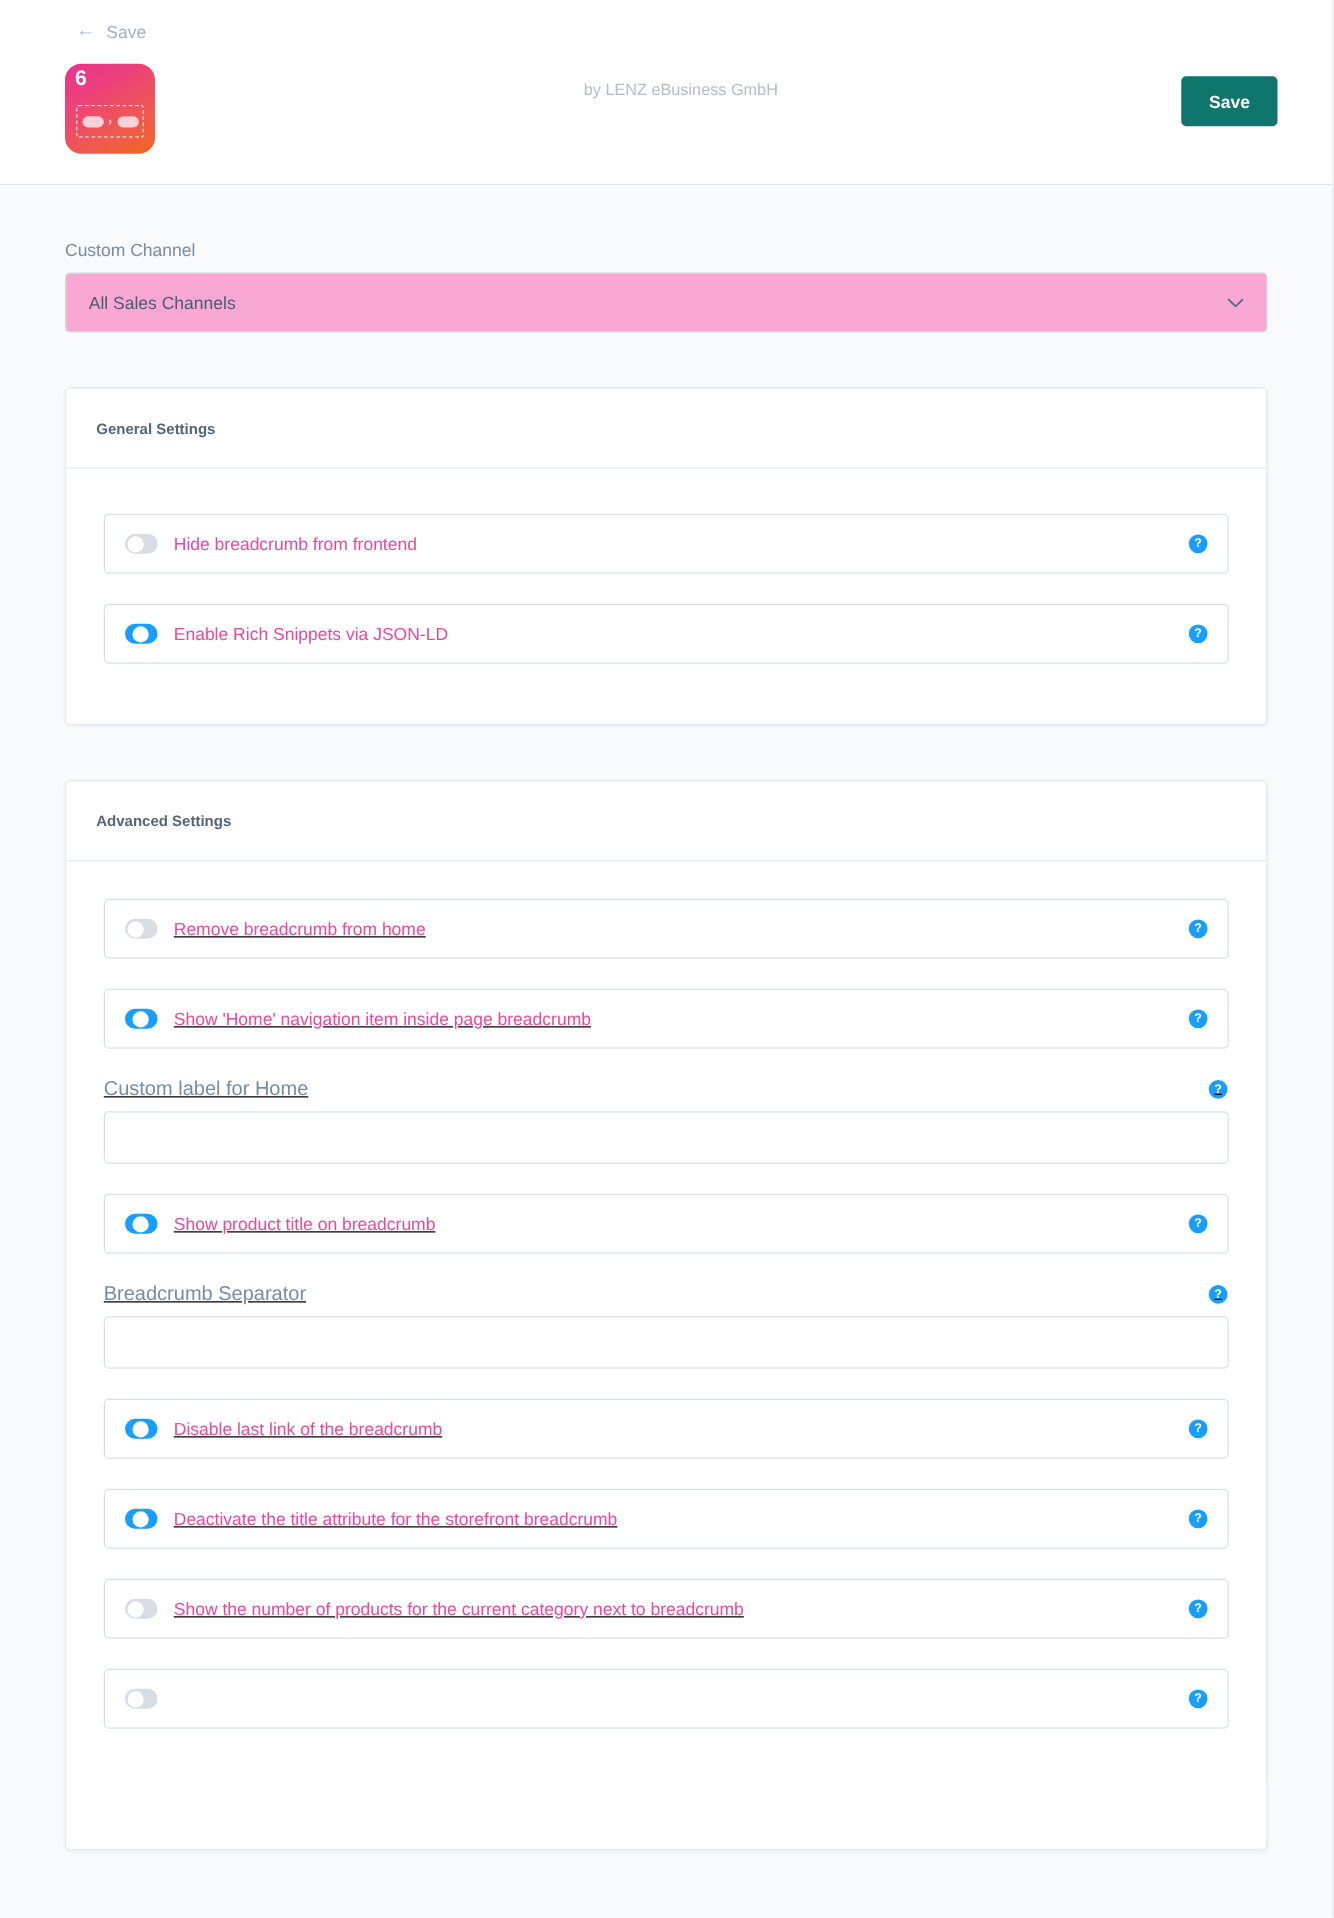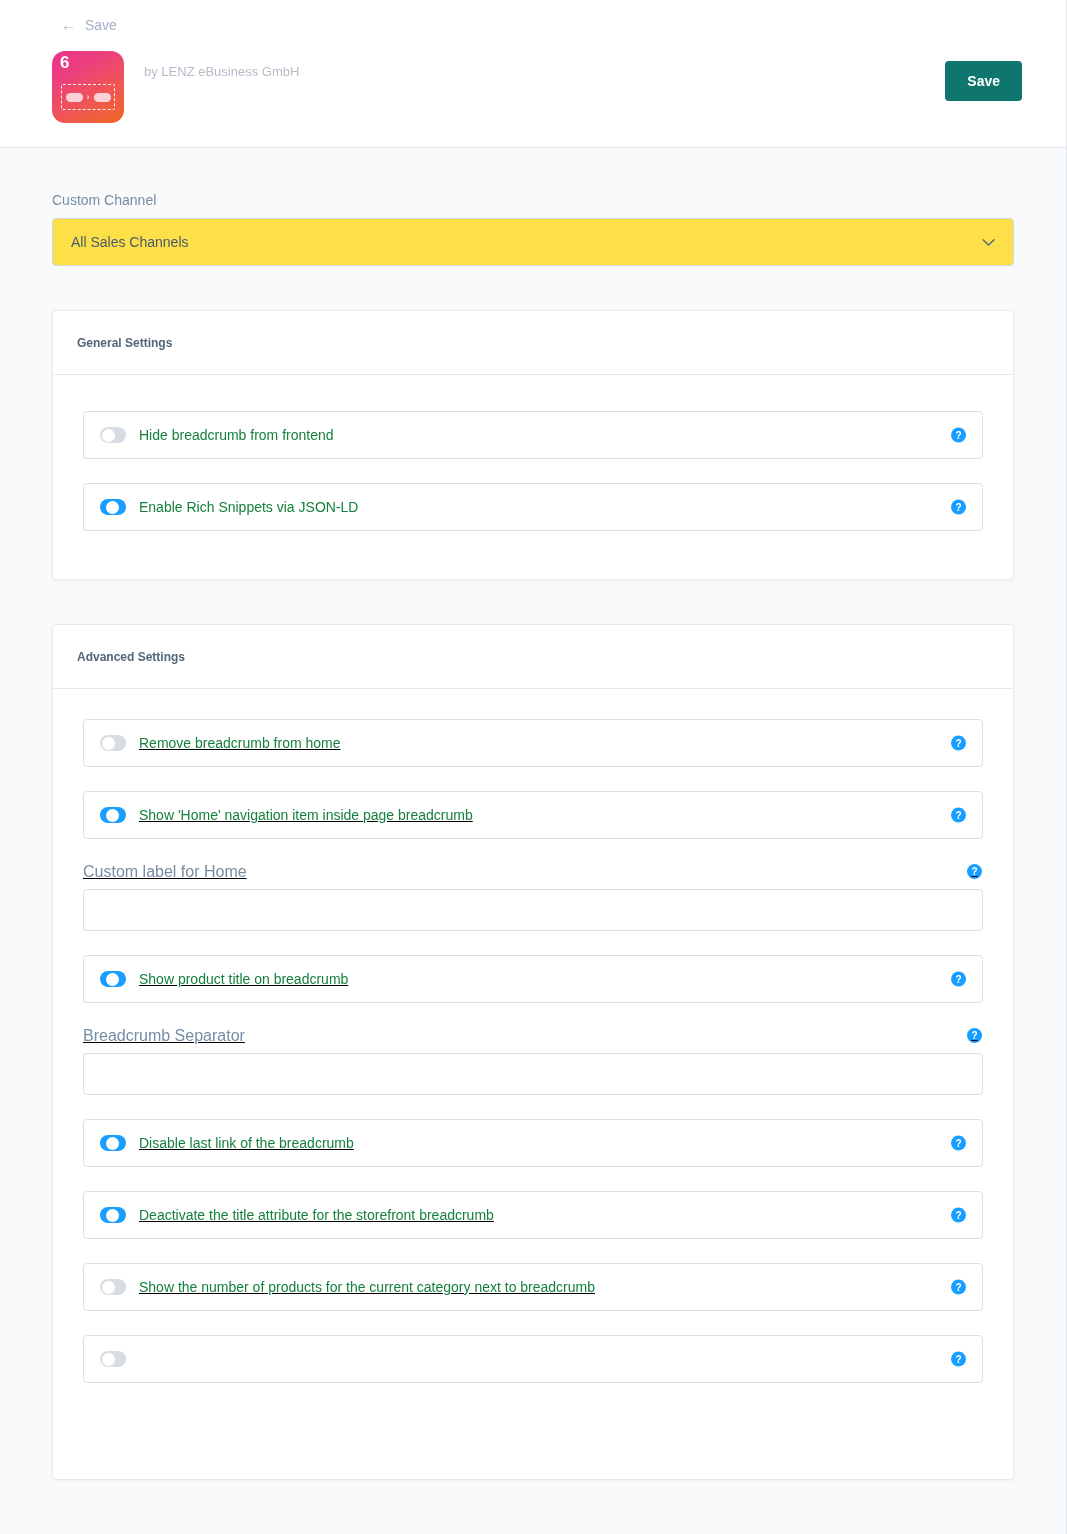--- a/index.html
+++ b/index.html
@@ -106,20 +106,21 @@
     font-weight: 700;
     color: #191b1d;
     letter-spacing: -0.1px;
     line-height: 27px;
   }
   .app-author {
     margin-top: 4px;
     font-size: 13px;
     color: #b4bcc8;
     line-height: 16px;
+    text-align: center;
   }
 
   .save-button {
     flex: 0 0 auto;
     margin-top: 10px;
     background: #0f766e;
     color: #ffffff;
     border: none;
     border-radius: 4px;
     font-size: 14px;
@@ -139,21 +140,21 @@
   .field-label {
     font-size: 14px;
     color: #758ca3;
     line-height: 17px;
     margin-bottom: 9px;
   }
 
   .select-box {
     position: relative;
     height: 48px;
-    background: #fde047;
+    background: #f9a8d4;
     border: 1px solid #d1d9e0;
     border-radius: 4px;
     display: flex;
     align-items: center;
     padding: 0 18px;
     cursor: pointer;
   }
   .select-value {
     font-size: 14px;
     color: #4a5b6d;
@@ -225,21 +226,21 @@
     width: 13px;
     height: 13px;
     border-radius: 50%;
     background: #ffffff;
   }
   .switch.on .knob { left: 6px; }
 
   .switch-label {
     margin-left: 13px;
     font-size: 14px;
-    color: #15803d;
+    color: #ec4899;
     line-height: 17px;
   }
 
   .help-icon {
     position: absolute;
     right: 16px;
     top: 50%;
     transform: translateY(-50%);
     width: 15px;
     height: 15px;

